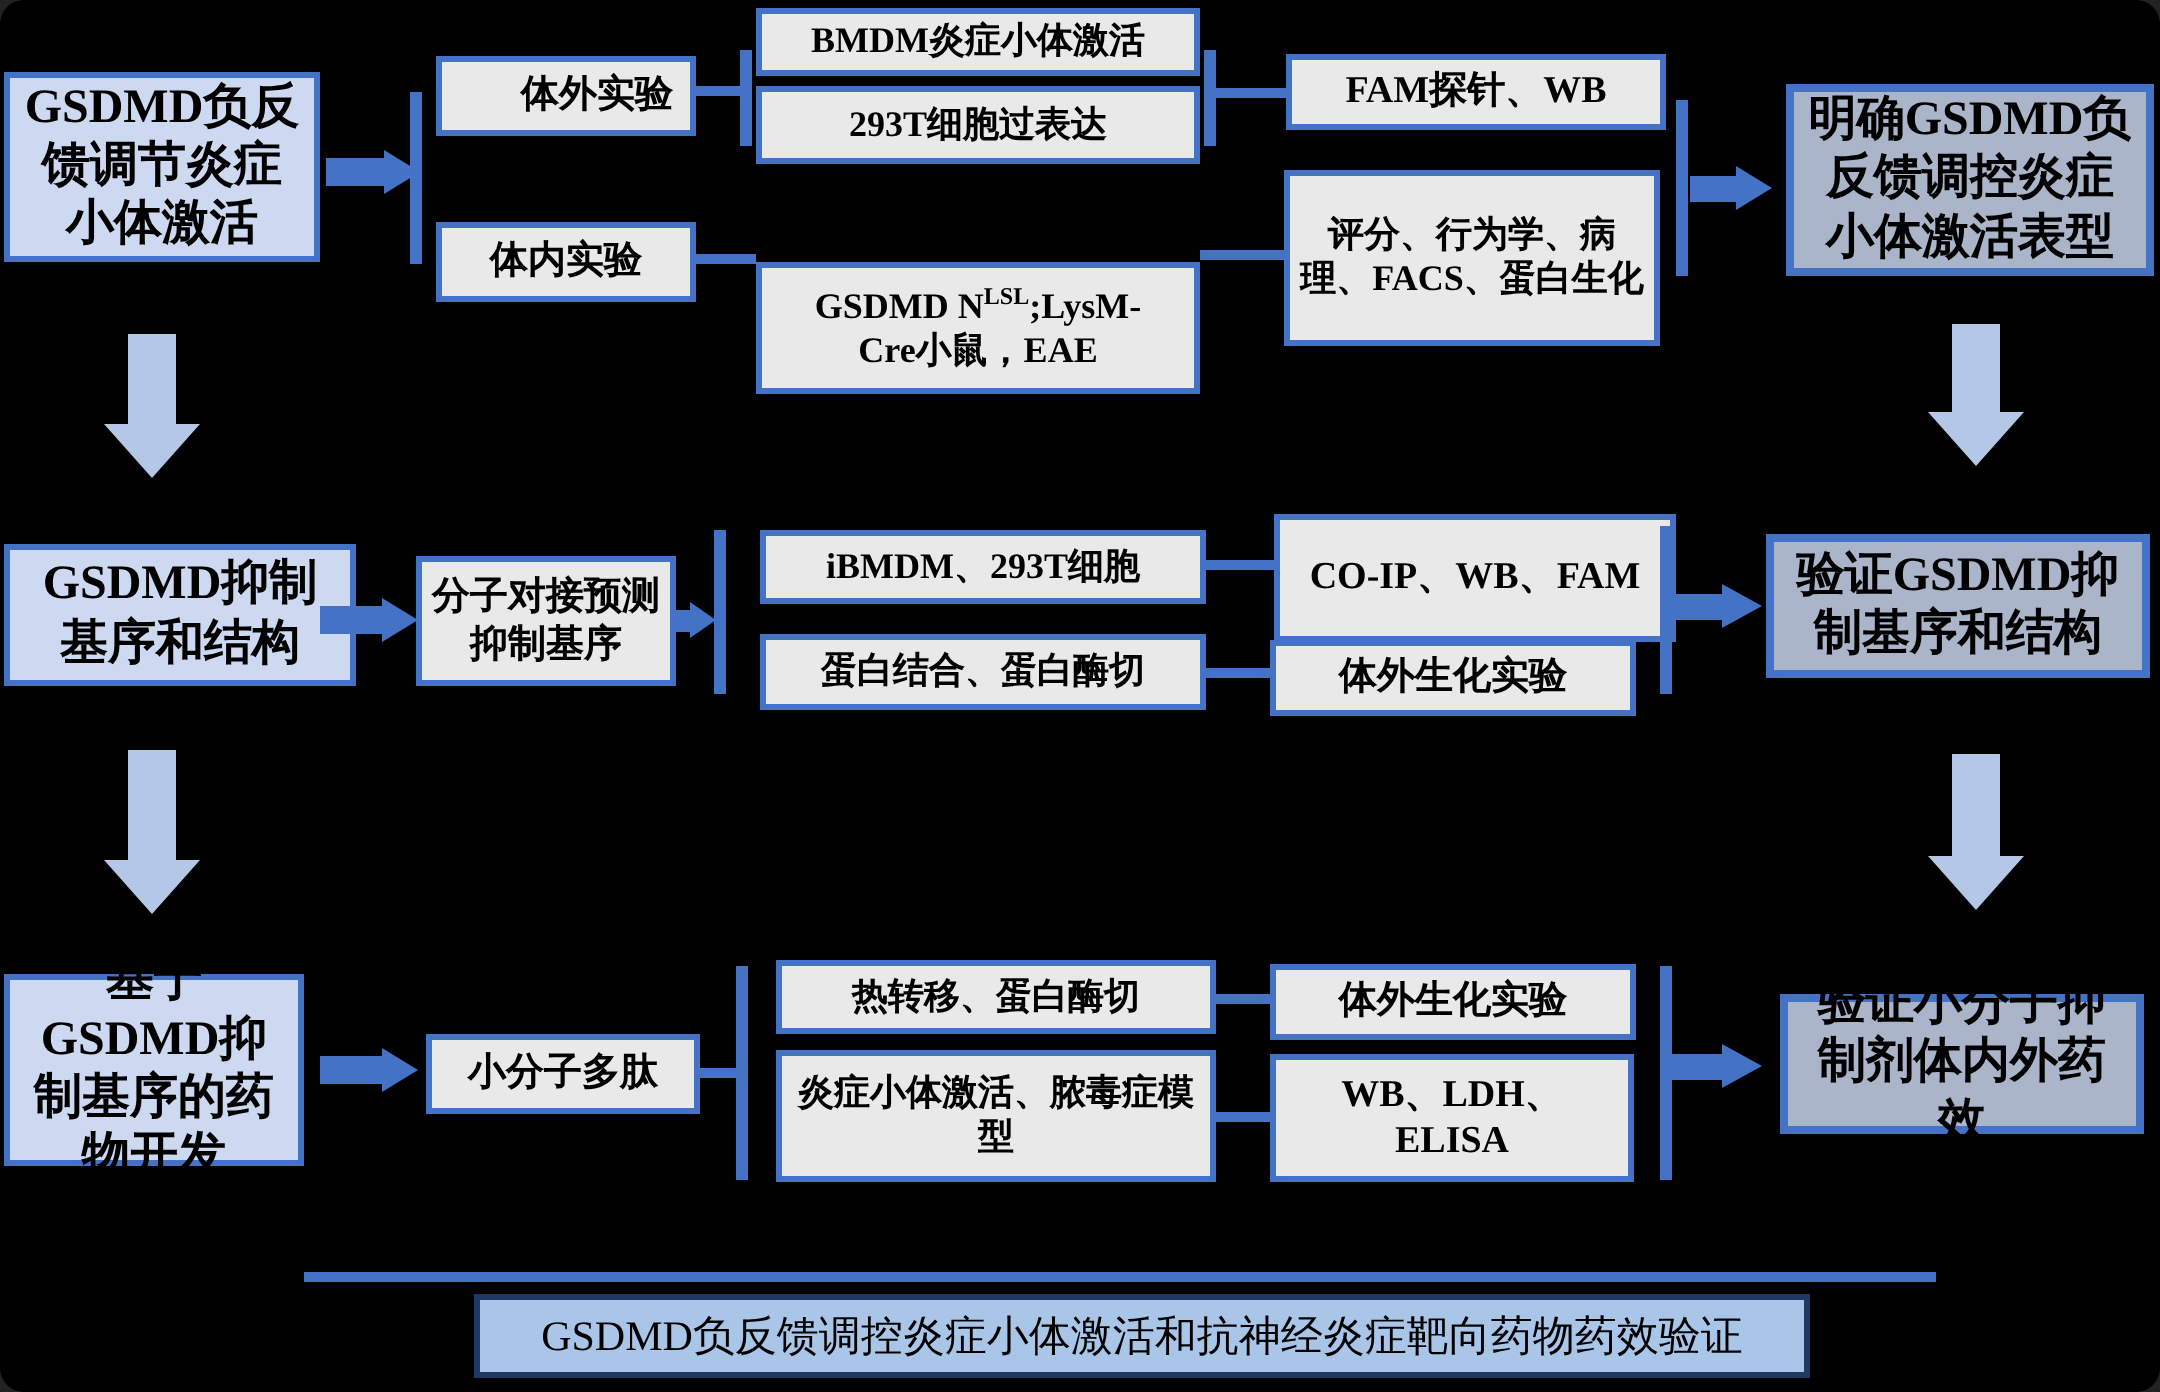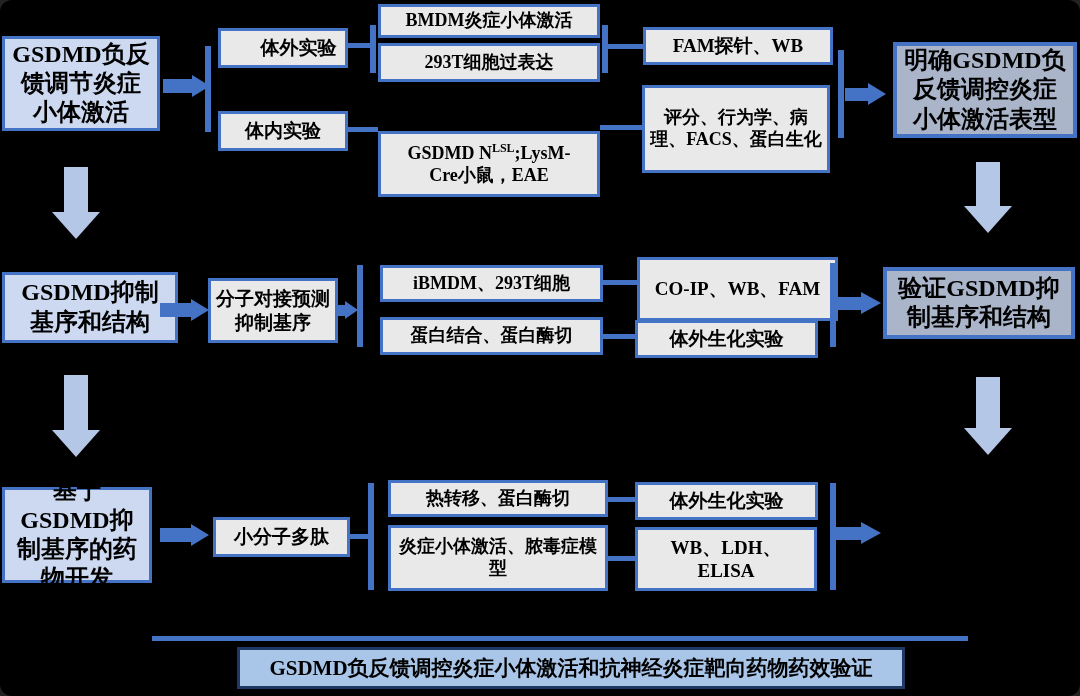--- a/index.html
+++ b/index.html
@@ -26,21 +26,21 @@
   .da-head{position:absolute;width:0;height:0;
     border-left:24px solid transparent;border-right:24px solid transparent;
     border-top:27px solid #B4C7E7;}
   .f18{font-size:18px;} .f19{font-size:19px;} .f20{font-size:24px;}
   sup{font-size:12px;font-weight:bold;}
   #banner-rule{position:absolute;left:152px;top:636px;width:816px;height:5px;background:#4472C4;}
   #banner{
     position:absolute;left:237px;top:647px;width:668px;height:42px;
     background:#A9C6E9;border:3px solid #1F3864;box-sizing:border-box;
     display:flex;align-items:center;justify-content:center;
-    font-weight:bold;font-size:21px;text-align:center;
+    font-weight:normal;font-size:21px;text-align:center;
   }
 </style>
 </head>
 <body>
 
 <div id="canvas">
 
   <div class="box light f20" style="left:2px;top:36px;width:158px;height:95px;">GSDMD负反馈调节炎症小体激活</div>
 
   <div class="ra-stem" style="left:163px;top:79px;width:30px;height:14px;"></div>
@@ -133,17 +133,18 @@
   <div class="hline" style="left:608px;top:497px;width:27px;height:5px;"></div>
   <div class="hline" style="left:608px;top:556px;width:27px;height:5px;"></div>
 
   <div class="box gray f19" style="left:635px;top:482px;width:183px;height:38px;">体外生化实验</div>
   <div class="box gray f19" style="left:635px;top:527px;width:182px;height:64px;">WB、LDH、ELISA</div>
 
   <div class="vline" style="left:830px;top:483px;width:6px;height:107px;"></div>
   <div class="ra-stem" style="left:836px;top:527px;width:26px;height:13px;"></div>
   <div class="ra-head" style="left:861px;top:522px;border-left-width:20px;"></div>
 
+  <div class="box slate f20" style="left:890px;top:497px;width:182px;height:70px;">验证小分子抑制剂体内外药效</div>
 
   <div id="banner-rule"></div>
   <div id="banner">GSDMD负反馈调控炎症小体激活和抗神经炎症靶向药物药效验证</div>
 
 </div>
 
 </body></html>

